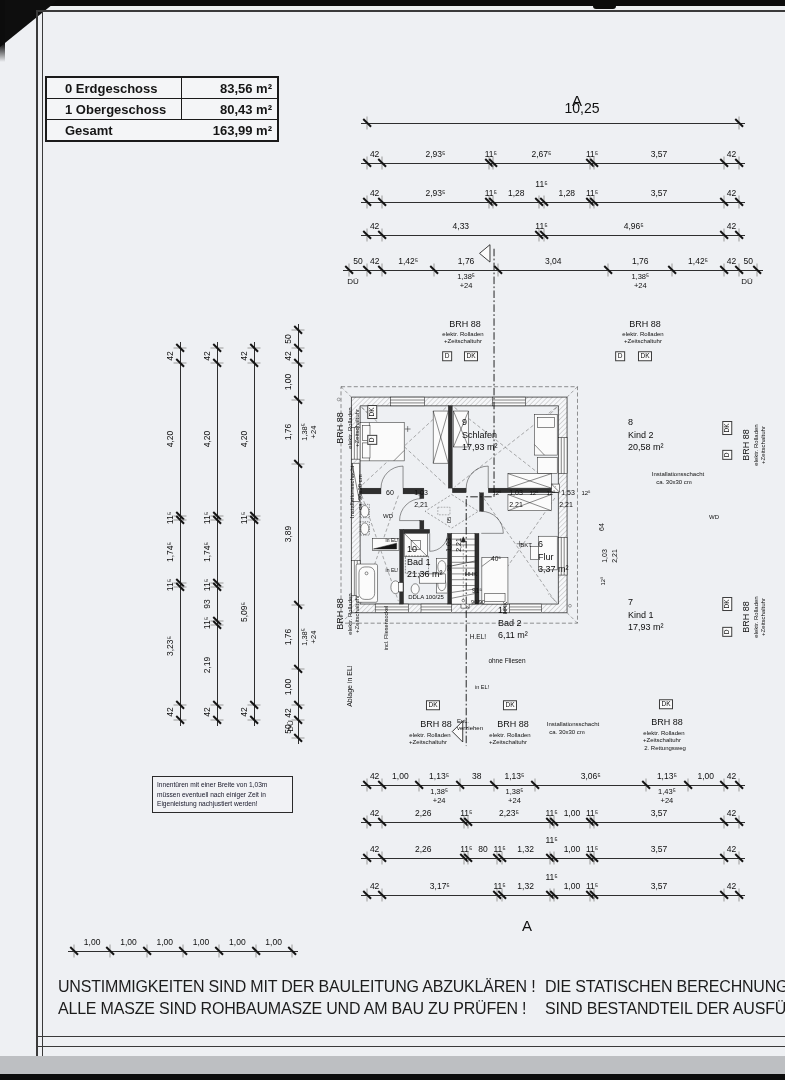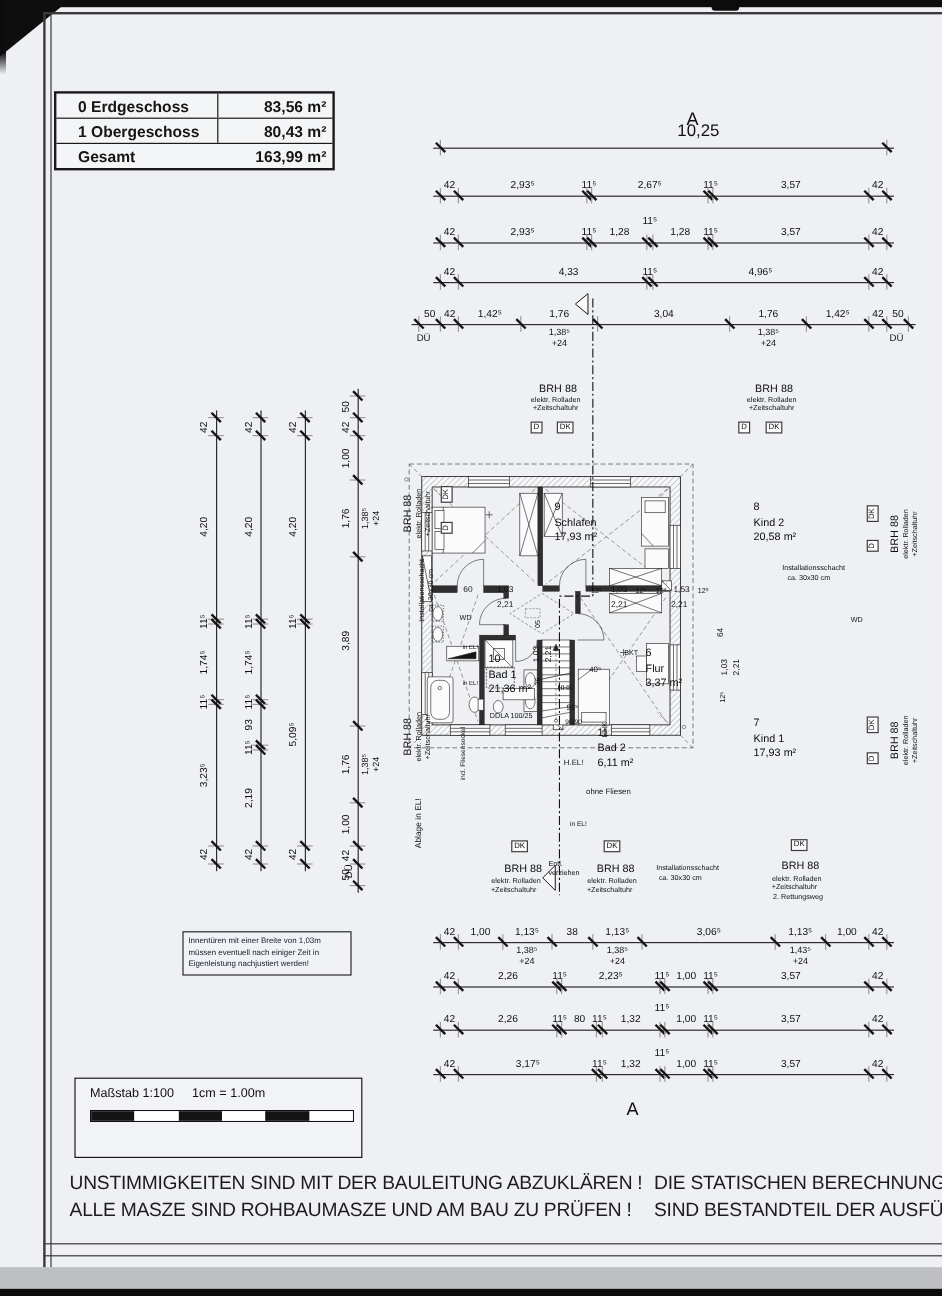--- a/index.html
+++ b/index.html
@@ -378,21 +378,21 @@
       <div class="dim-tick" style="left: 723.829px; top: 202px;"></div>
       <div class="dim-label" style="left: 731.452px; top: 193px; font-size: 8.5px;">42</div>
       <div class="dim-stub" style="left: 739.075px; top: 202px; width: 1px; height: 13px;"></div>
       <div class="dim-tick" style="left: 739.075px; top: 202px;"></div>
       <div class="dim-line" style="left: 361px; top: 235px; width: 384.075px; height: 1.1px;"></div>
       <div class="dim-stub" style="left: 367px; top: 235px; width: 1px; height: 13px;"></div>
       <div class="dim-tick" style="left: 367px; top: 235px;"></div>
       <div class="dim-label" style="left: 374.623px; top: 226px; font-size: 8.5px;">42</div>
       <div class="dim-stub" style="left: 382.246px; top: 235px; width: 1px; height: 13px;"></div>
       <div class="dim-tick" style="left: 382.246px; top: 235px;"></div>
-      <div class="dim-label" style="left: 460.835px; top: 226px; font-size: 8.5px; margin-left: 13px;">4,33</div>
+      <div class="dim-label" style="left: 460.835px; top: 226px; font-size: 8.5px;">4,33</div>
       <div class="dim-stub" style="left: 539.425px; top: 235px; width: 1px; height: 13px;"></div>
       <div class="dim-tick" style="left: 539.425px; top: 235px;"></div>
       <div class="dim-label" style="left: 541.512px; top: 226px; font-size: 8.5px;">11⁵</div>
       <div class="dim-stub" style="left: 543.599px; top: 235px; width: 1px; height: 13px;"></div>
       <div class="dim-tick" style="left: 543.599px; top: 235px;"></div>
       <div class="dim-label" style="left: 633.714px; top: 226px; font-size: 8.5px;">4,96⁵</div>
       <div class="dim-stub" style="left: 723.829px; top: 235px; width: 1px; height: 13px;"></div>
       <div class="dim-tick" style="left: 723.829px; top: 235px;"></div>
       <div class="dim-label" style="left: 731.452px; top: 226px; font-size: 8.5px;">42</div>
       <div class="dim-stub" style="left: 739.075px; top: 235px; width: 1px; height: 13px;"></div>
@@ -828,32 +828,20 @@
         <div>17,93 m²</div>
       </div>
     </div>
 
   <div class="abs" id="note-box">
     <div>Innentüren mit einer Breite von 1,03m</div>
     <div>müssen eventuell nach einiger Zeit in</div>
     <div>Eigenleistung nachjustiert werden!</div>
   </div>
 
-  <div class="abs" id="scale-box">
-    <span id="scale-title">Maßstab 1:100</span>
-    <span id="scale-equiv">1cm = 1.00m</span>
-    <div id="scalebar">
-        <div style="flex: 1 1 0%; background: rgb(20, 20, 20);"></div>
-        <div style="flex: 1 1 0%; background: rgb(255, 255, 255);"></div>
-        <div style="flex: 1 1 0%; background: rgb(20, 20, 20);"></div>
-        <div style="flex: 1 1 0%; background: rgb(255, 255, 255);"></div>
-        <div style="flex: 1 1 0%; background: rgb(20, 20, 20);"></div>
-        <div style="flex: 1 1 0%; background: rgb(255, 255, 255);"></div>
-      </div>
-  </div>
 
   <div class="abs footer-text" style="left:58px;top:976px;">
     <div>UNSTIMMIGKEITEN SIND MIT DER BAULEITUNG ABZUKLÄREN !</div>
     <div>ALLE MASZE SIND ROHBAUMASZE UND AM BAU ZU PRÜFEN !</div>
   </div>
   <div class="abs footer-text" style="left:545px;top:976px;">
     <div>DIE STATISCHEN BERECHNUNGEN</div>
     <div>SIND BESTANDTEIL DER AUSFÜHR</div>
   </div>
 

